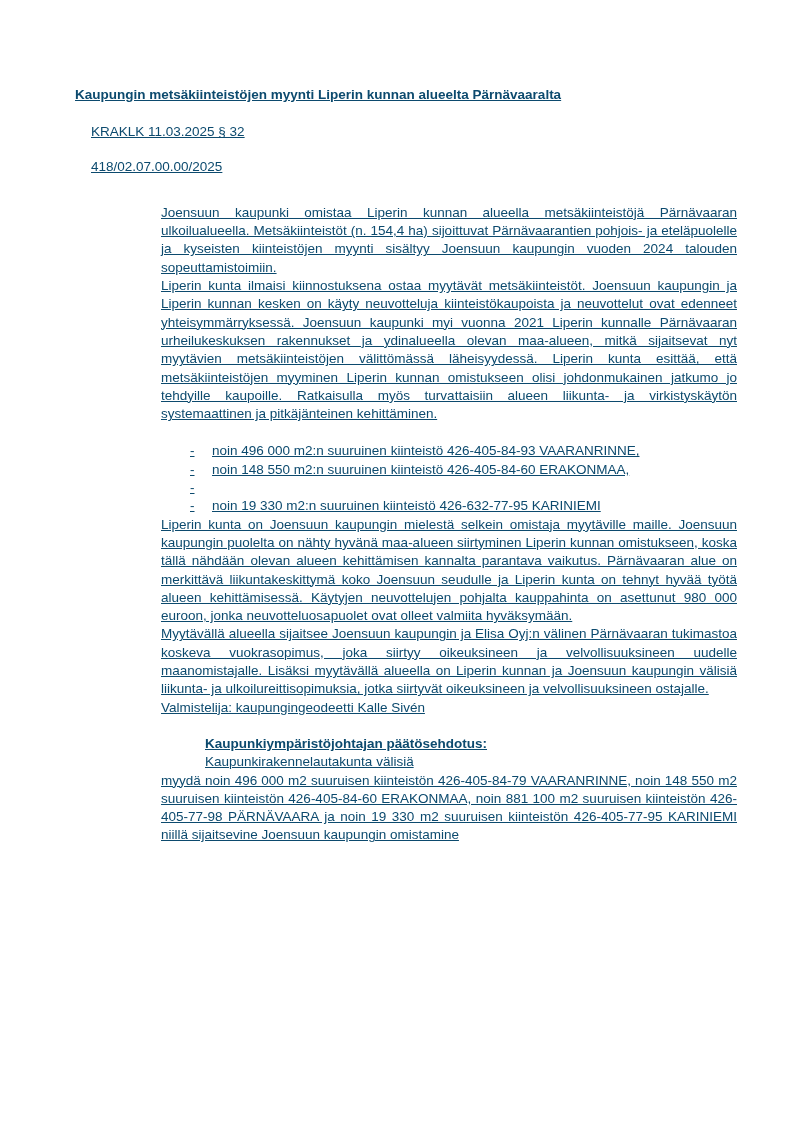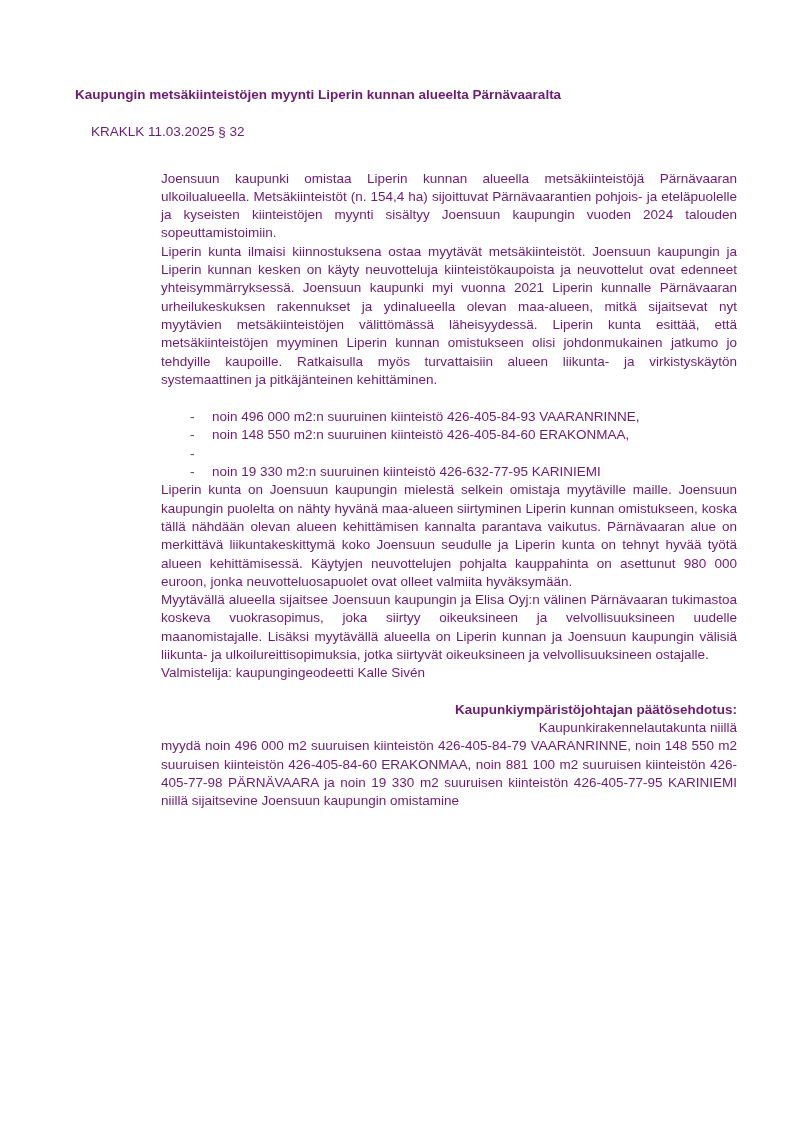--- a/index.html
+++ b/index.html
@@ -5,27 +5,28 @@
   html, body {
     margin: 0;
     padding: 0;
     background: #ffffff;
   }
   .page {
     position: relative;
     width: 794px;
     height: 1122px;
     background: #ffffff;
-    color: #701a75;
+    color: #0c4a6e;
     font-family: "Liberation Sans", "DejaVu Sans", sans-serif;
     font-size: 13.5px;
     line-height: 18.3px;
     box-sizing: border-box;
     padding-top: 86px;
     overflow: hidden;
+    text-decoration: underline;
   }
   .title {
     margin: 0 56px 0 75px;
     font-size: 13.5px;
     font-weight: 700;
     line-height: 18.3px;
   }
   .refs {
     margin: 19px 0 0 75px;
   }
@@ -49,39 +50,40 @@
   .list-item {
     display: flex;
     padding-left: 29px;
     text-align: left;
   }
   .list-item .marker {
     flex: 0 0 22px;
   }
   .decision-group p {
     margin: 0;
-    text-align: right;
+    text-align: left;
     padding-left: 44px;
   }
   .bold {
     font-weight: 700;
   }
   .plain {
     text-align: center;
   }
 </style>
 </head>
 <body>
 
 <div class="page">
 
   <div class="title">Kaupungin metsäkiinteistöjen myynti  Liperin kunnan alueelta Pärnävaaralta</div>
 
   <div class="refs">
     <div>KRAKLK 11.03.2025 § 32</div>
+    <div>418/02.07.00.00/2025</div>
   </div>
 
   <div class="body-col">
 
     <p>Joensuun kaupunki omistaa Liperin kunnan alueella metsäkiinteistöjä Pärnävaaran ulkoilualueella. Metsäkiinteistöt (n. 154,4 ha) sijoittuvat Pärnävaarantien pohjois- ja eteläpuolelle ja kyseisten kiinteistöjen myynti sisältyy Joensuun kaupungin vuoden 2024 talouden sopeuttamistoimiin.</p>
 
     <p>Liperin kunta ilmaisi kiinnostuksena ostaa myytävät metsäkiinteistöt. Joensuun kaupungin ja Liperin kunnan kesken on käyty neuvotteluja kiinteistökaupoista ja neuvottelut ovat edenneet yhteisymmärryksessä. Joensuun kaupunki myi vuonna 2021 Liperin kunnalle Pärnävaaran urheilukeskuksen rakennukset ja ydinalueella olevan maa-alueen, mitkä sijaitsevat nyt myytävien metsäkiinteistöjen välittömässä läheisyydessä. Liperin kunta esittää, että metsäkiinteistöjen myyminen Liperin kunnan omistukseen olisi johdonmukainen jatkumo jo tehdyille kaupoille. Ratkaisulla myös turvattaisiin alueen liikunta- ja virkistyskäytön systemaattinen ja pitkäjänteinen kehittäminen.</p>
 
 
     <div class="props-list">
@@ -103,19 +105,19 @@
     </div>
 
     <p>Liperin kunta on Joensuun kaupungin mielestä selkein omistaja myytäville maille. Joensuun kaupungin puolelta on nähty hyvänä maa-alueen siirtyminen Liperin kunnan omistukseen, koska tällä nähdään olevan alueen kehittämisen kannalta parantava vaikutus. Pärnävaaran alue on merkittävä liikuntakeskittymä koko Joensuun seudulle ja Liperin kunta on tehnyt hyvää työtä alueen kehittämisessä. Käytyjen neuvottelujen pohjalta kauppahinta on asettunut 980 000 euroon, jonka neuvotteluosapuolet ovat olleet valmiita hyväksymään.</p>
 
     <p>Myytävällä alueella sijaitsee Joensuun kaupungin ja Elisa Oyj:n välinen Pärnävaaran tukimastoa koskeva vuokrasopimus, joka siirtyy oikeuksineen ja velvollisuuksineen uudelle maanomistajalle. Lisäksi myytävällä alueella on Liperin kunnan ja Joensuun kaupungin välisiä liikunta- ja ulkoilureittisopimuksia, jotka siirtyvät oikeuksineen ja velvollisuuksineen ostajalle.</p>
 
     <p class="plain">Valmistelija: kaupungingeodeetti Kalle Sivén</p>
 
     <div class="decision-group">
       <p class="bold">Kaupunkiympäristöjohtajan päätösehdotus:</p>
-      <p>Kaupunkirakennelautakunta niillä</p>
+      <p>Kaupunkirakennelautakunta välisiä</p>
     </div>
 
     <p>myydä noin 496 000 m2 suuruisen kiinteistön 426-405-84-79 VAARANRINNE,  noin 148 550 m2 suuruisen kiinteistön 426-405-84-60 ERAKONMAA, noin 881 100 m2 suuruisen kiinteistön 426-405-77-98 PÄRNÄVAARA ja noin 19 330 m2 suuruisen kiinteistön 426-405-77-95 KARINIEMI  niillä sijaitsevine Joensuun kaupungin omistamine</p>
 
   </div>
 </div>
 
 </body></html>

